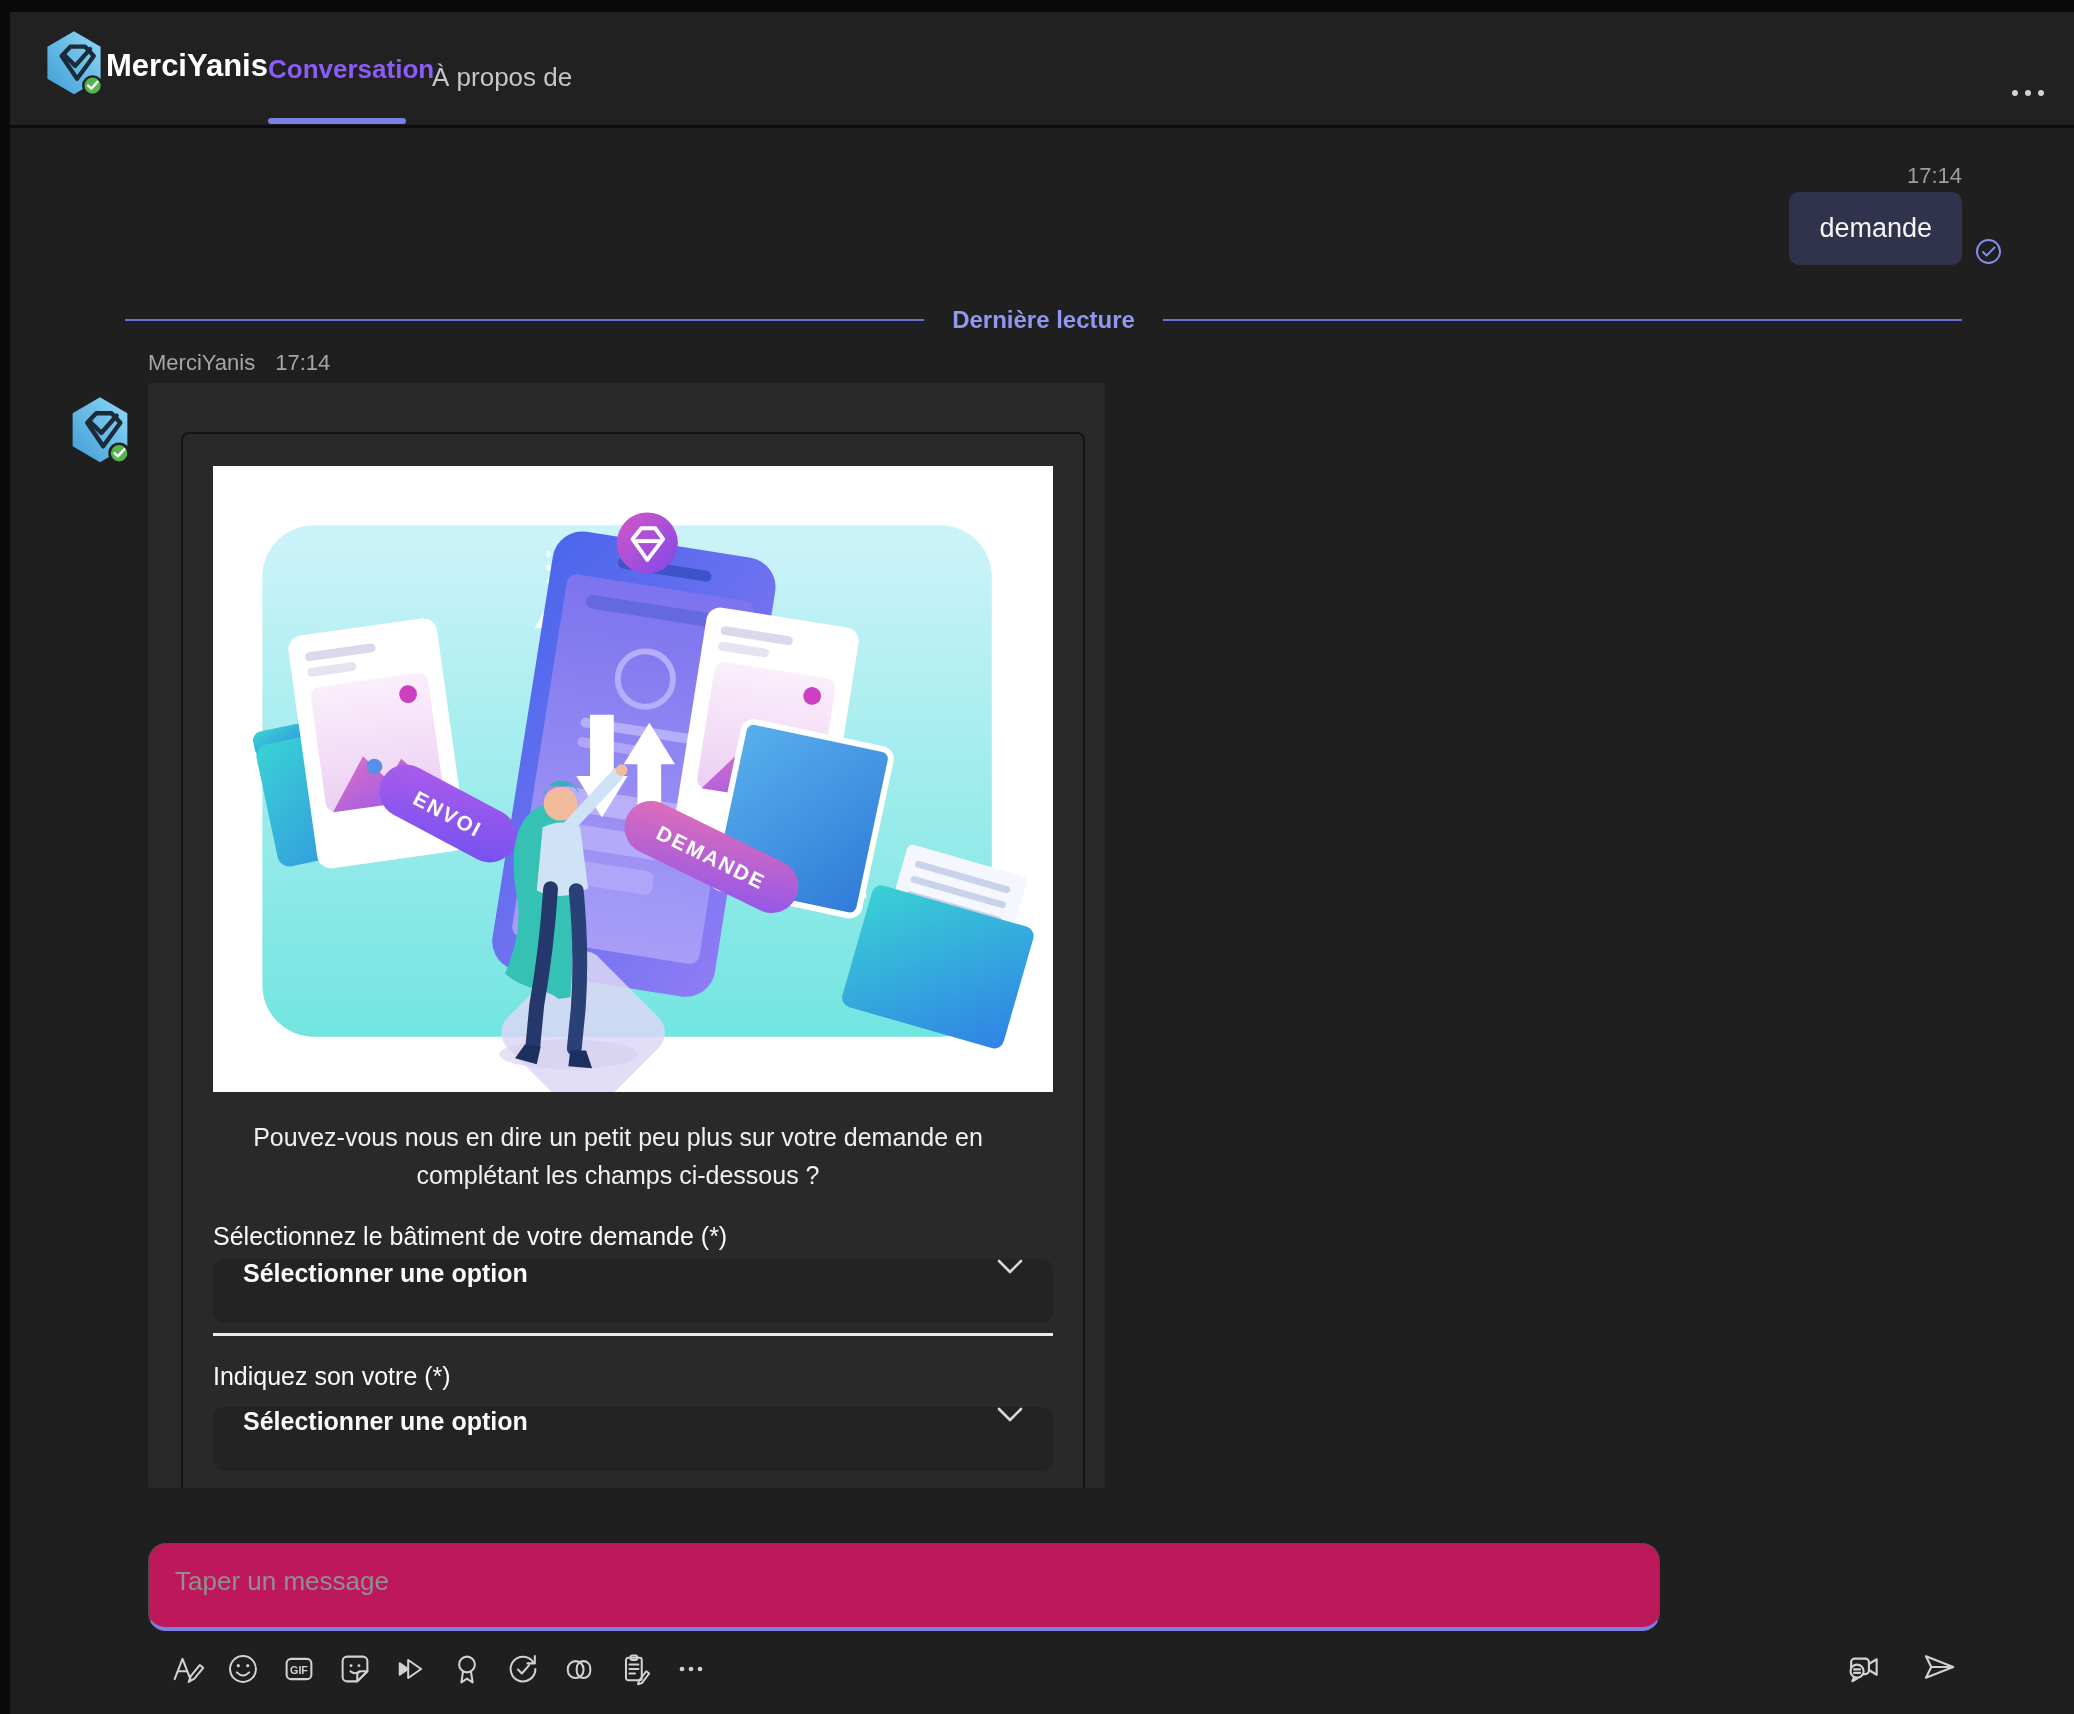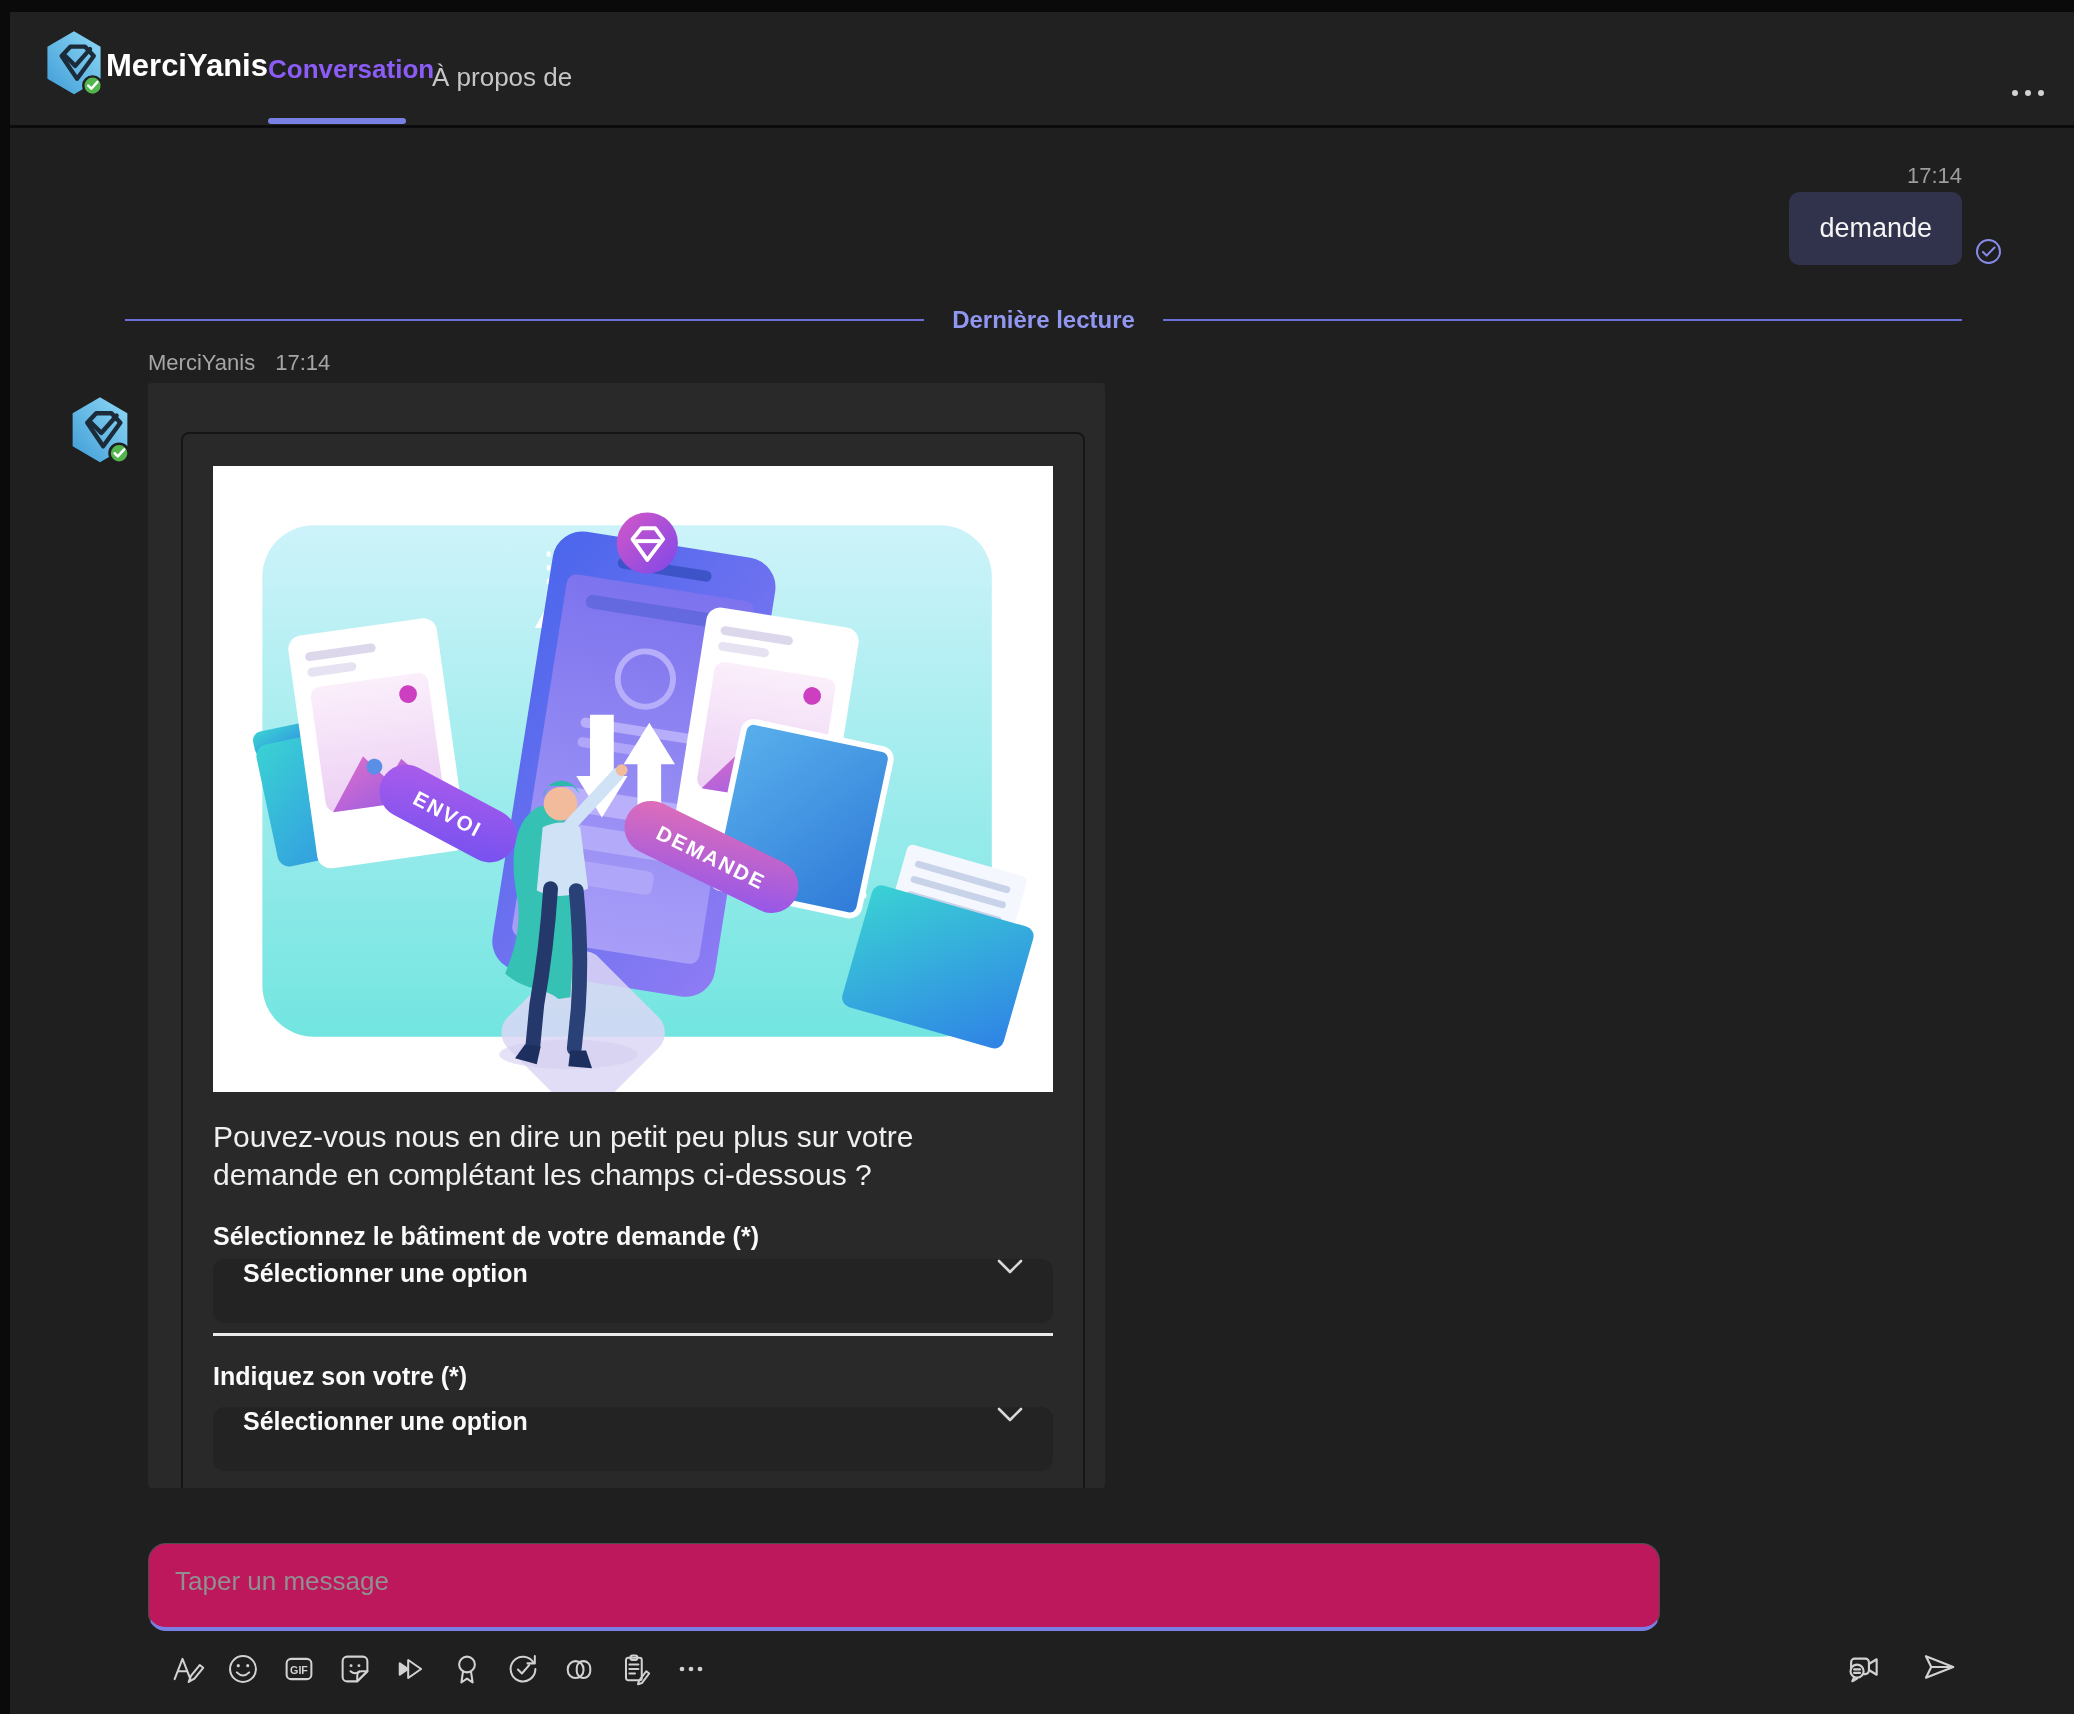--- a/index.html
+++ b/index.html
@@ -26,22 +26,22 @@
   .divider .line { flex:1; height:2px; background:#6b70d8; }
   .divider .lbl { font-size:24px; font-weight:bold; color:#9196f0; padding:0 28px; white-space:nowrap; }
 
   .bot-meta { position:absolute; left:138px; top:338px; font-size:22px; color:#a6a6a6; }
   .bot-meta .nm { margin-right:20px; }
   .bot-avatar { position:absolute; left:58px; top:384px; width:64px; height:70px; }
 
   .msg-container { position:absolute; left:138px; top:371px; width:957px; height:1105px; background:#292929; border-radius:4px; overflow:hidden; }
   .adaptive-card { position:absolute; left:33px; top:49px; width:904px; height:1400px; border:2px solid #151515; border-radius:8px; padding:32px 30px 0 30px; }
   .card-image { width:840px; height:626px; background:#ffffff; overflow:hidden; }
-  .card-intro { margin-top:26px; width:810px; font-size:30px; line-height:38px; color:#f0f0f0; }
-  .field-label { margin-top:28px; font-size:25px; font-weight:bold; color:#fafafa; }
+  .card-intro { margin-top:26px; width:810px; font-size:25px; line-height:38px; color:#f0f0f0;text-align:center; }
+  .field-label { margin-top:28px; font-size:25px; font-weight:normal; color:#fafafa; }
   .dropdown { margin-top:8px; width:840px; height:64px; background:#232323; border-radius:12px; display:flex; justify-content:space-between; padding:0 30px; cursor:pointer; }
   .dropdown .val { font-size:25px; font-weight:bold; color:#fafafa; }
   .field-separator { margin-top:10px; width:840px; height:3px; background:#eceae8; }
 
   
   .compose-box { position:absolute; left:138px; top:1531px; width:1512px; height:88px; background:#be185d; border:1px solid #4d4d4d; border-bottom:4px solid #7a7fe3; border-radius:18px; }
   .compose-box input { position:absolute; left:26px; top:14px; width:1600px; height:46px; background:transparent; border:none; outline:none; font-size:26px; color:#e8e8e8; font-family:"Liberation Sans", sans-serif; }
   .compose-box input::placeholder { color:#909090; }
 
   .toolbar { position:absolute; left:158px; top:1638px; display:flex; gap:18px; align-items:center; }

